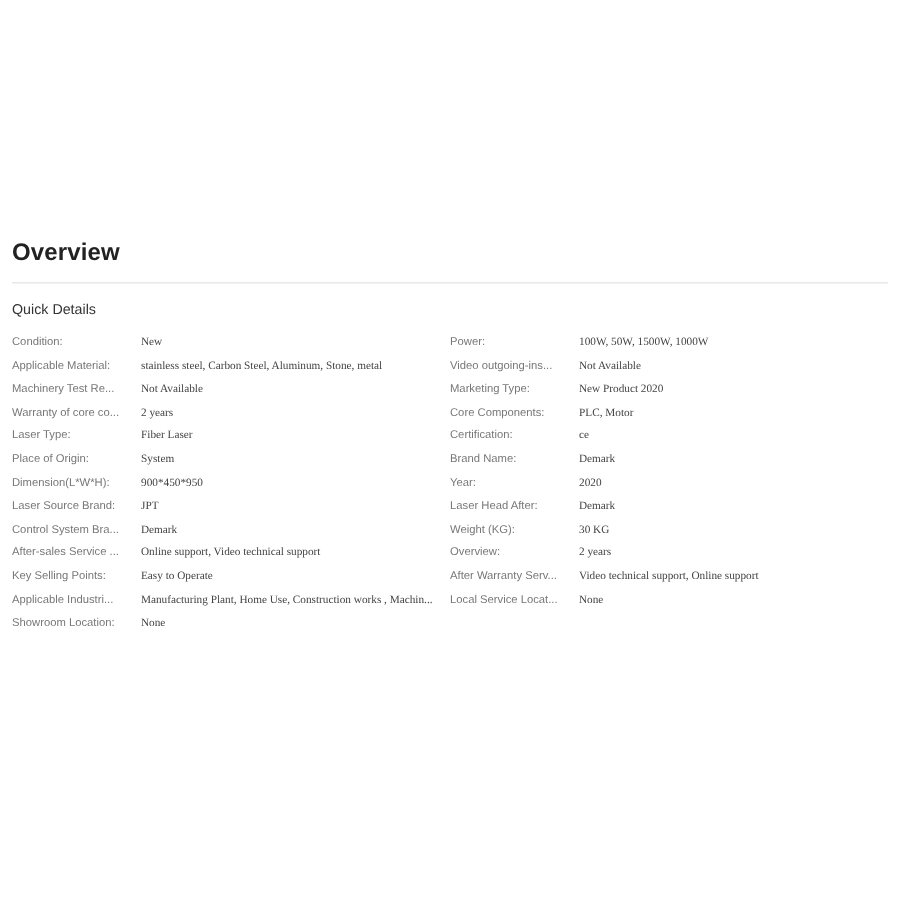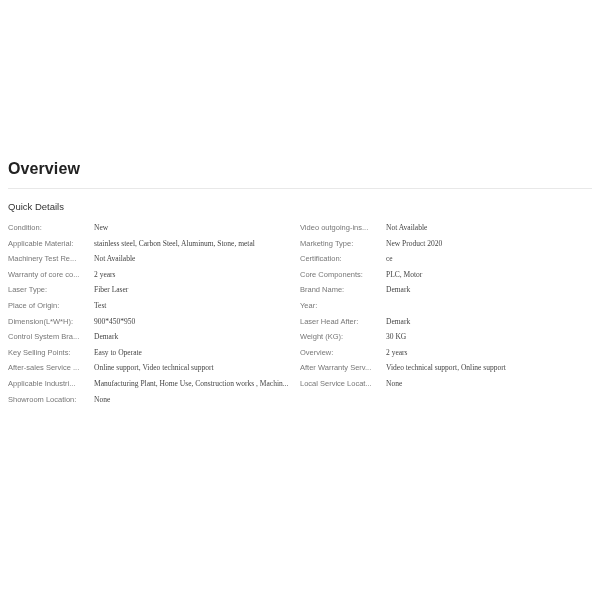--- a/index.html
+++ b/index.html
@@ -118,71 +118,80 @@
         <div class="attr-row">
           <span class="attr-label">Warranty of core co...</span>
           <span class="attr-value">2 years</span>
         </div>
         <div class="attr-row">
           <span class="attr-label">Laser Type:</span>
           <span class="attr-value">Fiber Laser</span>
         </div>
         <div class="attr-row">
           <span class="attr-label">Place of Origin:</span>
-          <span class="attr-value">Test</span>
+          <span class="attr-value">System</span>
         </div>
         <div class="attr-row">
           <span class="attr-label">Dimension(L*W*H):</span>
           <span class="attr-value">900*450*950</span>
         </div>
         <div class="attr-row">
+          <span class="attr-label">Laser Source Brand:</span>
+          <span class="attr-value">JPT</span>
+        </div>
+        <div class="attr-row">
           <span class="attr-label">Control System Bra...</span>
           <span class="attr-value">Demark</span>
         </div>
         <div class="attr-row">
+          <span class="attr-label">After-sales Service ...</span>
+          <span class="attr-value">Online support, Video technical support</span>
+        </div>
+        <div class="attr-row">
           <span class="attr-label">Key Selling Points:</span>
           <span class="attr-value">Easy to Operate</span>
         </div>
         <div class="attr-row">
-          <span class="attr-label">After-sales Service ...</span>
-          <span class="attr-value">Online support, Video technical support</span>
-        </div>
-        <div class="attr-row">
           <span class="attr-label">Applicable Industri...</span>
           <span class="attr-value">Manufacturing Plant, Home Use, Construction works , Machin...</span>
         </div>
         <div class="attr-row">
           <span class="attr-label">Showroom Location:</span>
           <span class="attr-value">None</span>
         </div>
       </div>
 
       <div class="attr-col">
         <div class="attr-row">
+          <span class="attr-label">Power:</span>
+          <span class="attr-value">100W, 50W, 1500W, 1000W</span>
+        </div>
+        <div class="attr-row">
           <span class="attr-label">Video outgoing-ins...</span>
           <span class="attr-value">Not Available</span>
         </div>
         <div class="attr-row">
           <span class="attr-label">Marketing Type:</span>
           <span class="attr-value">New Product 2020</span>
         </div>
         <div class="attr-row">
+          <span class="attr-label">Core Components:</span>
+          <span class="attr-value">PLC, Motor</span>
+        </div>
+        <div class="attr-row">
           <span class="attr-label">Certification:</span>
           <span class="attr-value">ce</span>
         </div>
         <div class="attr-row">
-          <span class="attr-label">Core Components:</span>
-          <span class="attr-value">PLC, Motor</span>
-        </div>
-        <div class="attr-row">
           <span class="attr-label">Brand Name:</span>
           <span class="attr-value">Demark</span>
         </div>
         <div class="attr-row">
           <span class="attr-label">Year:</span>
+          <span class="attr-value">2020</span>
         </div>
         <div class="attr-row">
           <span class="attr-label">Laser Head After:</span>
           <span class="attr-value">Demark</span>
         </div>
         <div class="attr-row">
           <span class="attr-label">Weight (KG):</span>
           <span class="attr-value">30 KG</span>
         </div>
         <div class="attr-row">

